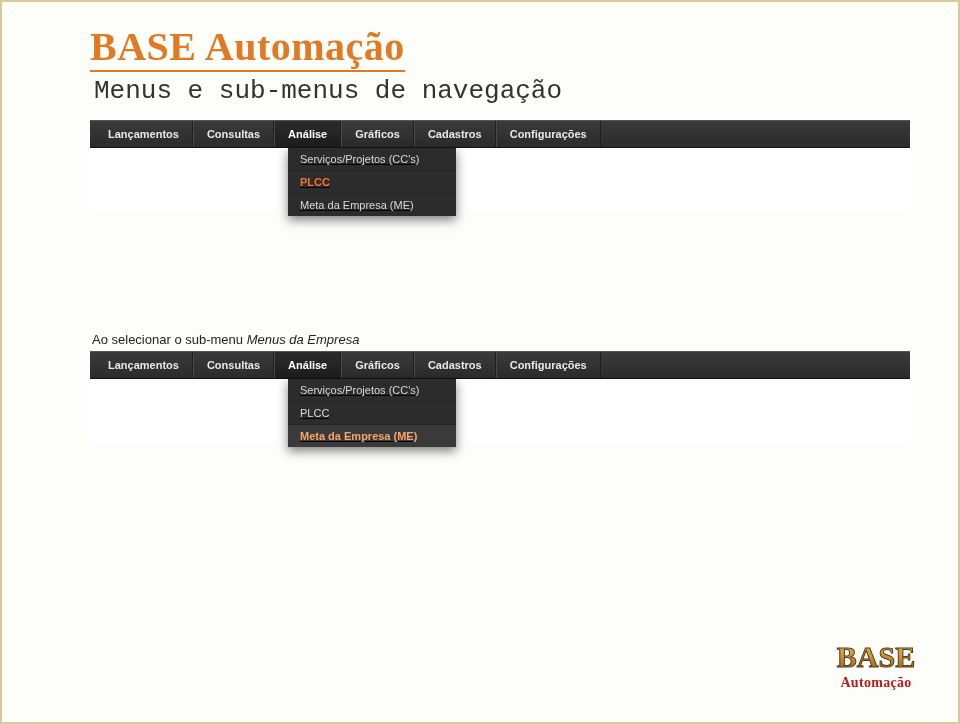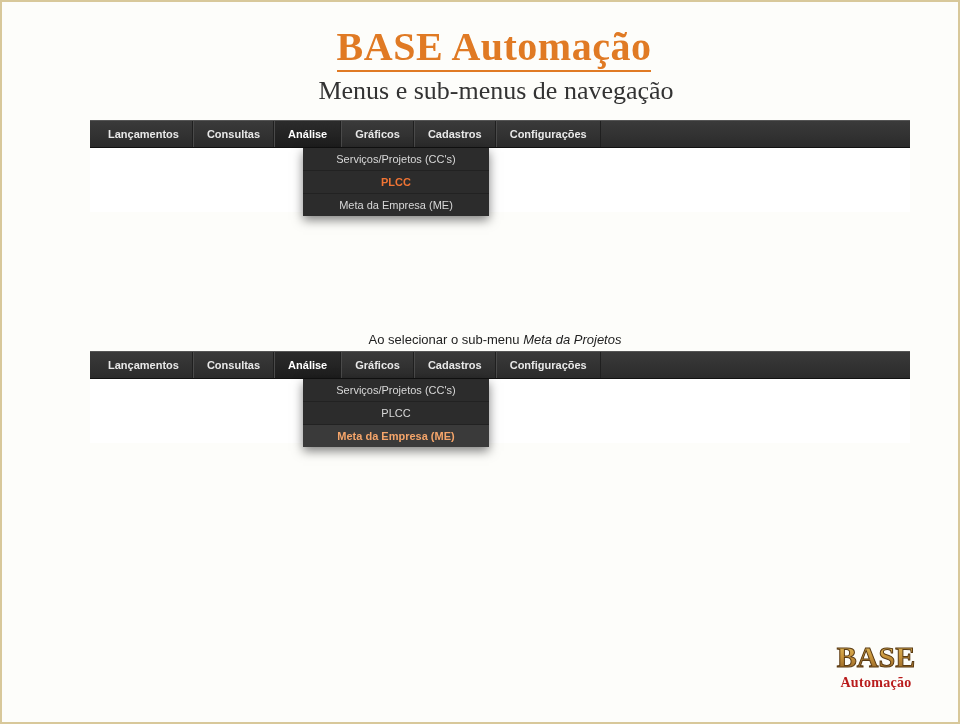--- a/index.html
+++ b/index.html
@@ -10,40 +10,39 @@
     background: #fdfdfa;
     font-family: Verdana, Geneva, sans-serif;
     position: relative;
     border: 2px solid #d8c89a;
     box-sizing: border-box;
     overflow: hidden;
   }
   .page {
     padding: 24px 60px 0 88px;
     box-sizing: border-box;
-    text-align: center;
   }
   .doc-title-wrap { margin-bottom: 2px; }
   .doc-title {
     font-family: Georgia, "Times New Roman", serif;
     font-size: 40px;
     font-weight: bold;
     color: #e07a24;
     letter-spacing: 0.5px;
     display: inline-block;
     line-height: 1.05;
   }
   .doc-title .rule {
     height: 2px;
     background: #e07a24;
     width: 100%;
     margin-top: 2px;
   }
   .doc-subtitle {
-    font-family: Liberation Serif, serif;
+    font-family: Liberation Mono, monospace;
     font-size: 26px;
     color: #333;
     margin: 4px 0 14px 4px;
   }
   .caption {
     font-size: 13px;
     color: #222;
     margin: 10px 0 4px 2px;
   }
   .caption .italic { font-style: italic; }
@@ -79,24 +78,25 @@
     color: #fff;
   }
   .dropdown-area {
     position: relative;
     height: 64px;
     background: #fff;
   }
   .dropdown {
     position: absolute;
     top: 0;
-    left: 213px;
-    width: 186px;
+    left: 198px;
+    width: 168px;
     background: #2c2c2c;
     box-shadow: 0 4px 10px rgba(0,0,0,0.5);
+    text-decoration: underline;
   }
   .dropdown .ditem {
     color: #d8d8d8;
     font-size: 11px;
     padding: 5px 12px;
     border-bottom: 1px solid #222;
     cursor: pointer;
   }
   .dropdown .ditem:last-child { border-bottom: none; }
   .dropdown .ditem.active {
@@ -154,21 +154,21 @@
         <div class="ditem">Serviços/Projetos (CC's)</div>
         <div class="ditem active">PLCC</div>
         <div class="ditem">Meta da Empresa (ME)</div>
       </div>
     </div>
   </div>
 
   <div style="height:110px"></div>
 
   <div class="caption">
-    <span>Ao selecionar o sub-menu </span><span class="italic">Meta da Projetos</span>
+    <span>Ao selecionar o sub-menu </span><span class="italic">Menus da Empresa</span>
   </div>
 
   <div class="menu-block">
     <div class="menubar">
       <div class="item first">Lançamentos</div>
       <div class="item">Consultas</div>
       <div class="item open">Análise</div>
       <div class="item">Gráficos</div>
       <div class="item">Cadastros</div>
       <div class="item">Configurações</div>

